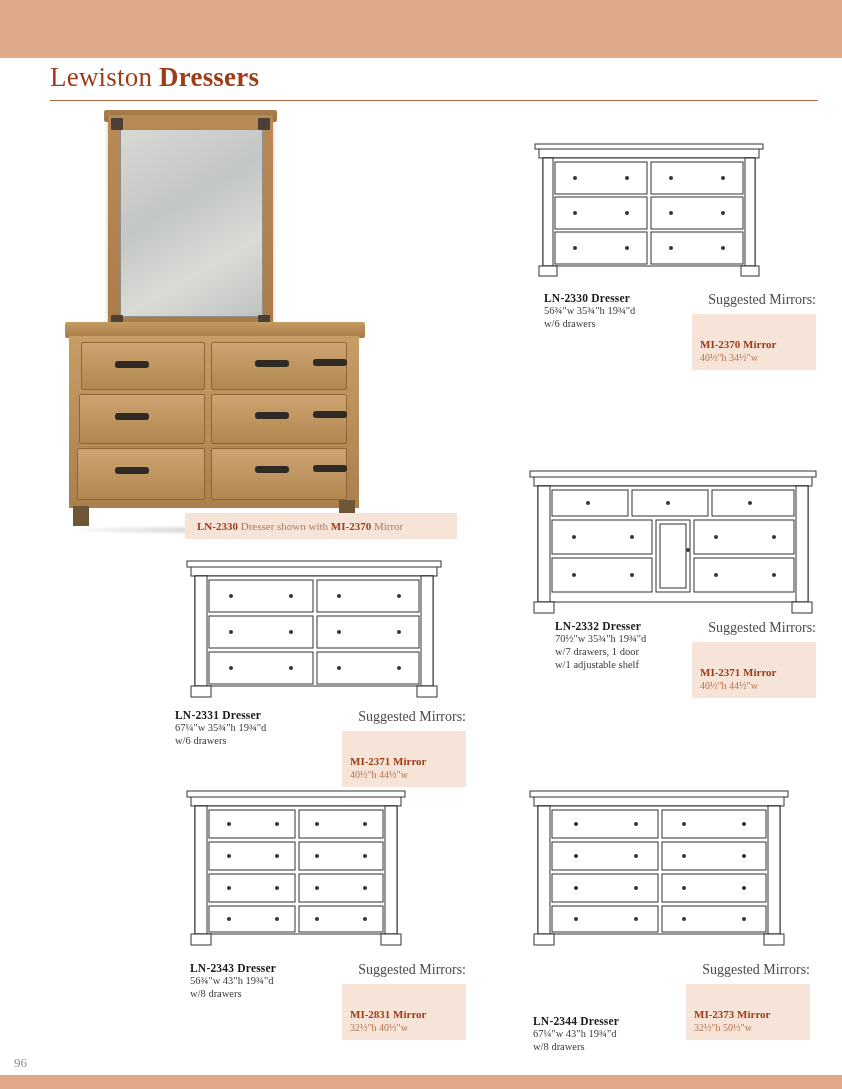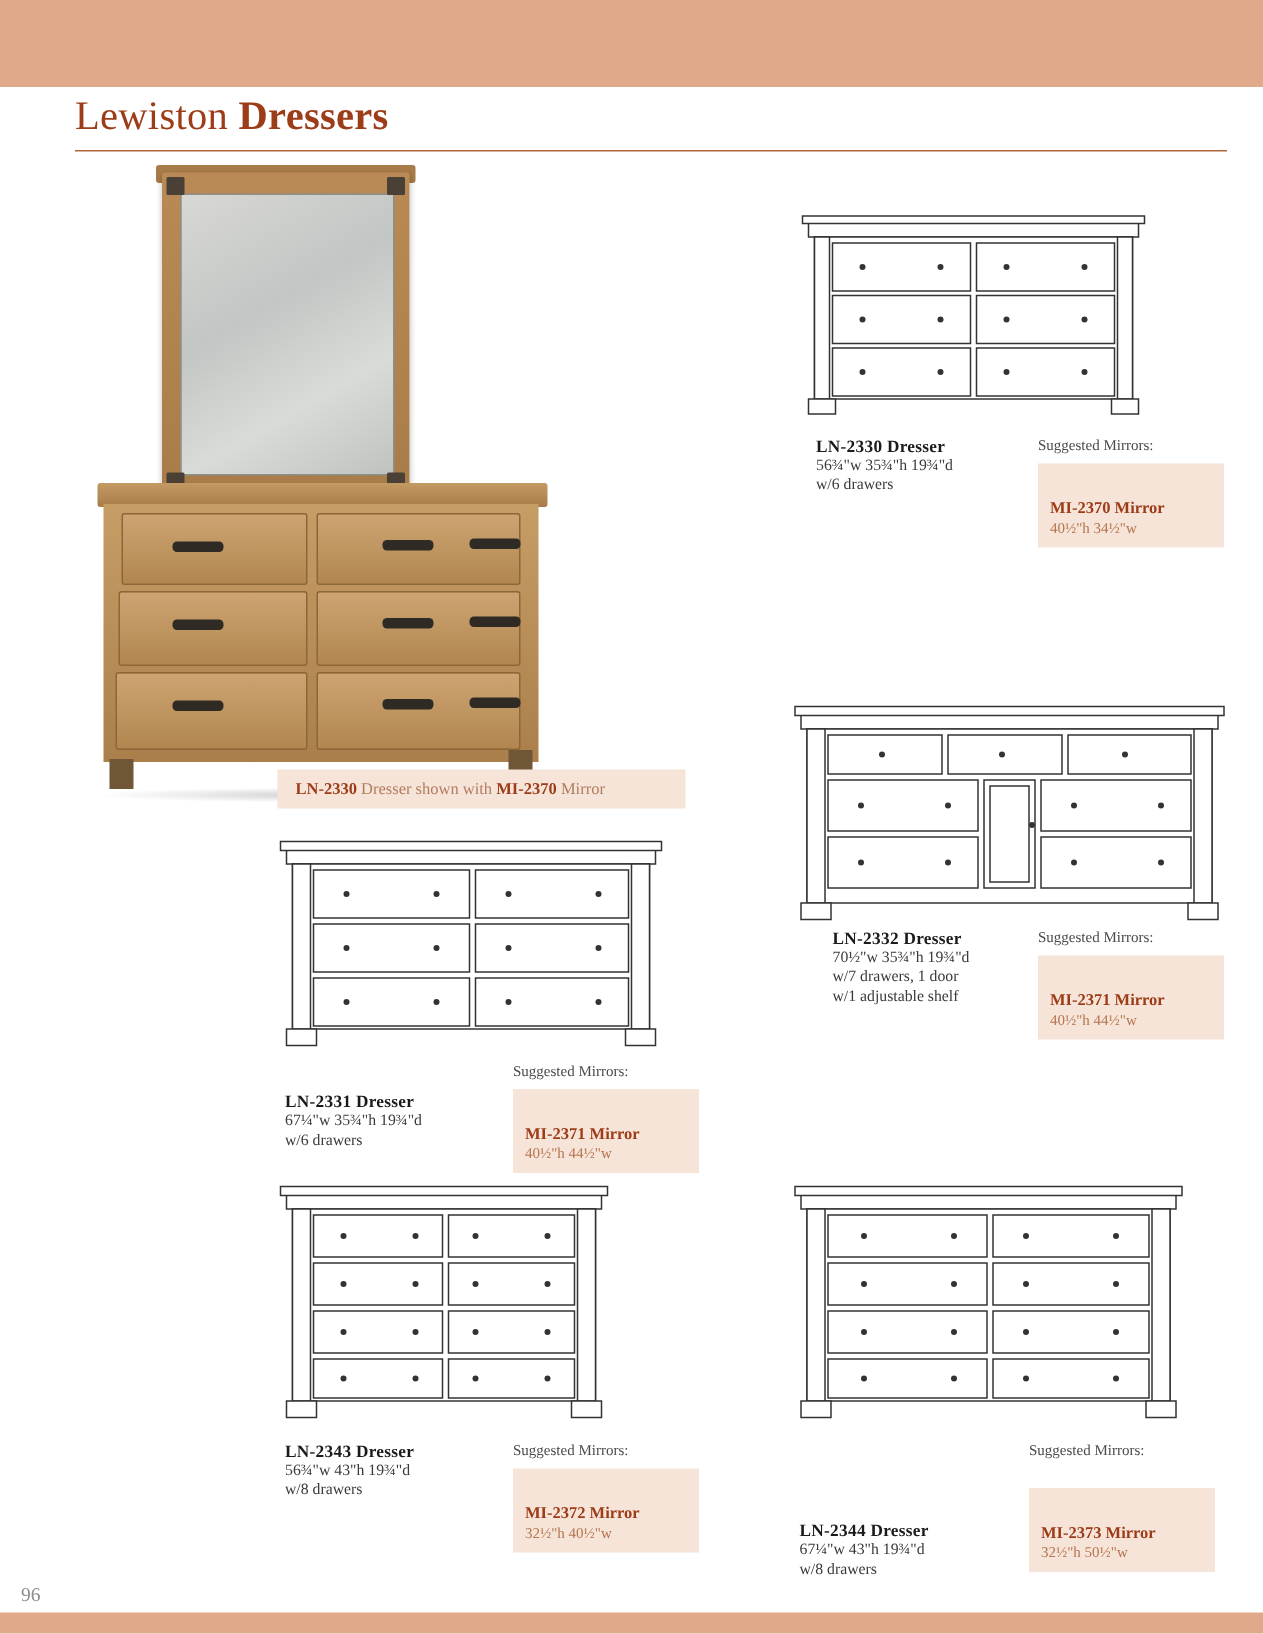--- a/index.html
+++ b/index.html
@@ -70,23 +70,24 @@
     letter-spacing: 0.2px;
     white-space: nowrap;
   }
   .spec {
     font-size: 10.5px;
     color: #3a3a3a;
     line-height: 13px;
     white-space: nowrap;
   }
   .mirror-head {
-    font-size: 10px;
+    font-size: 14px;
     color: #4a4a4a;
     white-space: nowrap;
+    text-align: right;
   }
   .mirror-box {
     background: #f7e4d8;
     padding: 24px 8px 7px 8px;
     display: inline-block;
     box-sizing: border-box;
   }
   .mirror-code {
     font-weight: bold;
     font-size: 11px;
@@ -366,21 +367,21 @@
         <circle cx="106" cy="74" r="2"></circle>
       <circle cx="154" cy="74" r="2"></circle>
         <circle cx="214" cy="74" r="2"></circle>
       <circle cx="46" cy="110" r="2"></circle>
         <circle cx="106" cy="110" r="2"></circle>
       <circle cx="154" cy="110" r="2"></circle>
         <circle cx="214" cy="110" r="2"></circle>
     </g>
   </svg>
 </div>
-<div class="block" style="left:190px; top:709px;margin-top:20px;">
+<div class="block" style="left:175px; top:709px;">
   <div class="code">LN-2331 Dresser</div>
   <div class="spec">67¼"w 35¾"h 19¾"d</div>
   <div class="spec">w/6 drawers</div>
 </div>
 <div class="block" style="left:342px; top:709px;">
   <div class="mirror-head">Suggested Mirrors:</div>
   <div class="mirror-box" style="width:124px; margin-top:6px;">
     <div class="mirror-code">MI-2371 Mirror</div>
     <div class="mirror-dims">40½"h 44½"w</div>
   </div>
@@ -426,21 +427,21 @@
   </svg>
 </div>
 <div class="block" style="left:190px; top:962px;">
   <div class="code">LN-2343 Dresser</div>
   <div class="spec">56¾"w 43"h 19¾"d</div>
   <div class="spec">w/8 drawers</div>
 </div>
 <div class="block" style="left:342px; top:962px;">
   <div class="mirror-head">Suggested Mirrors:</div>
   <div class="mirror-box" style="width:124px; margin-top:6px;">
-    <div class="mirror-code">MI-2372 Mirror</div>
+    <div class="mirror-code">MI-2831 Mirror</div>
     <div class="mirror-dims">32½"h 40½"w</div>
   </div>
 </div>
 
 <div class="block" style="left:528px; top:788px;">
   <svg width="262" height="160" viewBox="0 0 262 160">
     <g fill="none" stroke="#333" stroke-width="1">
       <rect x="6" y="8" width="250" height="10" fill="#fff"></rect>
       <rect x="2" y="3" width="258" height="6" fill="#fff"></rect>
       <rect x="10" y="18" width="242" height="128" fill="#fff"></rect>
@@ -477,20 +478,20 @@
     </g>
   </svg>
 </div>
 <div class="block" style="left:533px; top:1004px;margin-top:11px;">
   <div class="code">LN-2344 Dresser</div>
   <div class="spec">67¼"w 43"h 19¾"d</div>
   <div class="spec">w/8 drawers</div>
 </div>
 <div class="block" style="left:686px; top:962px;">
   <div class="mirror-head">Suggested Mirrors:</div>
-  <div class="mirror-box" style="width:124px; margin-top:19px;">
+  <div class="mirror-box" style="width:124px; margin-top:6px;">
     <div class="mirror-code">MI-2373 Mirror</div>
     <div class="mirror-dims">32½"h 50½"w</div>
   </div>
 </div>
 
 <div class="page-number">96</div>
 <div class="bottom-band"></div>
 
 </body></html>

